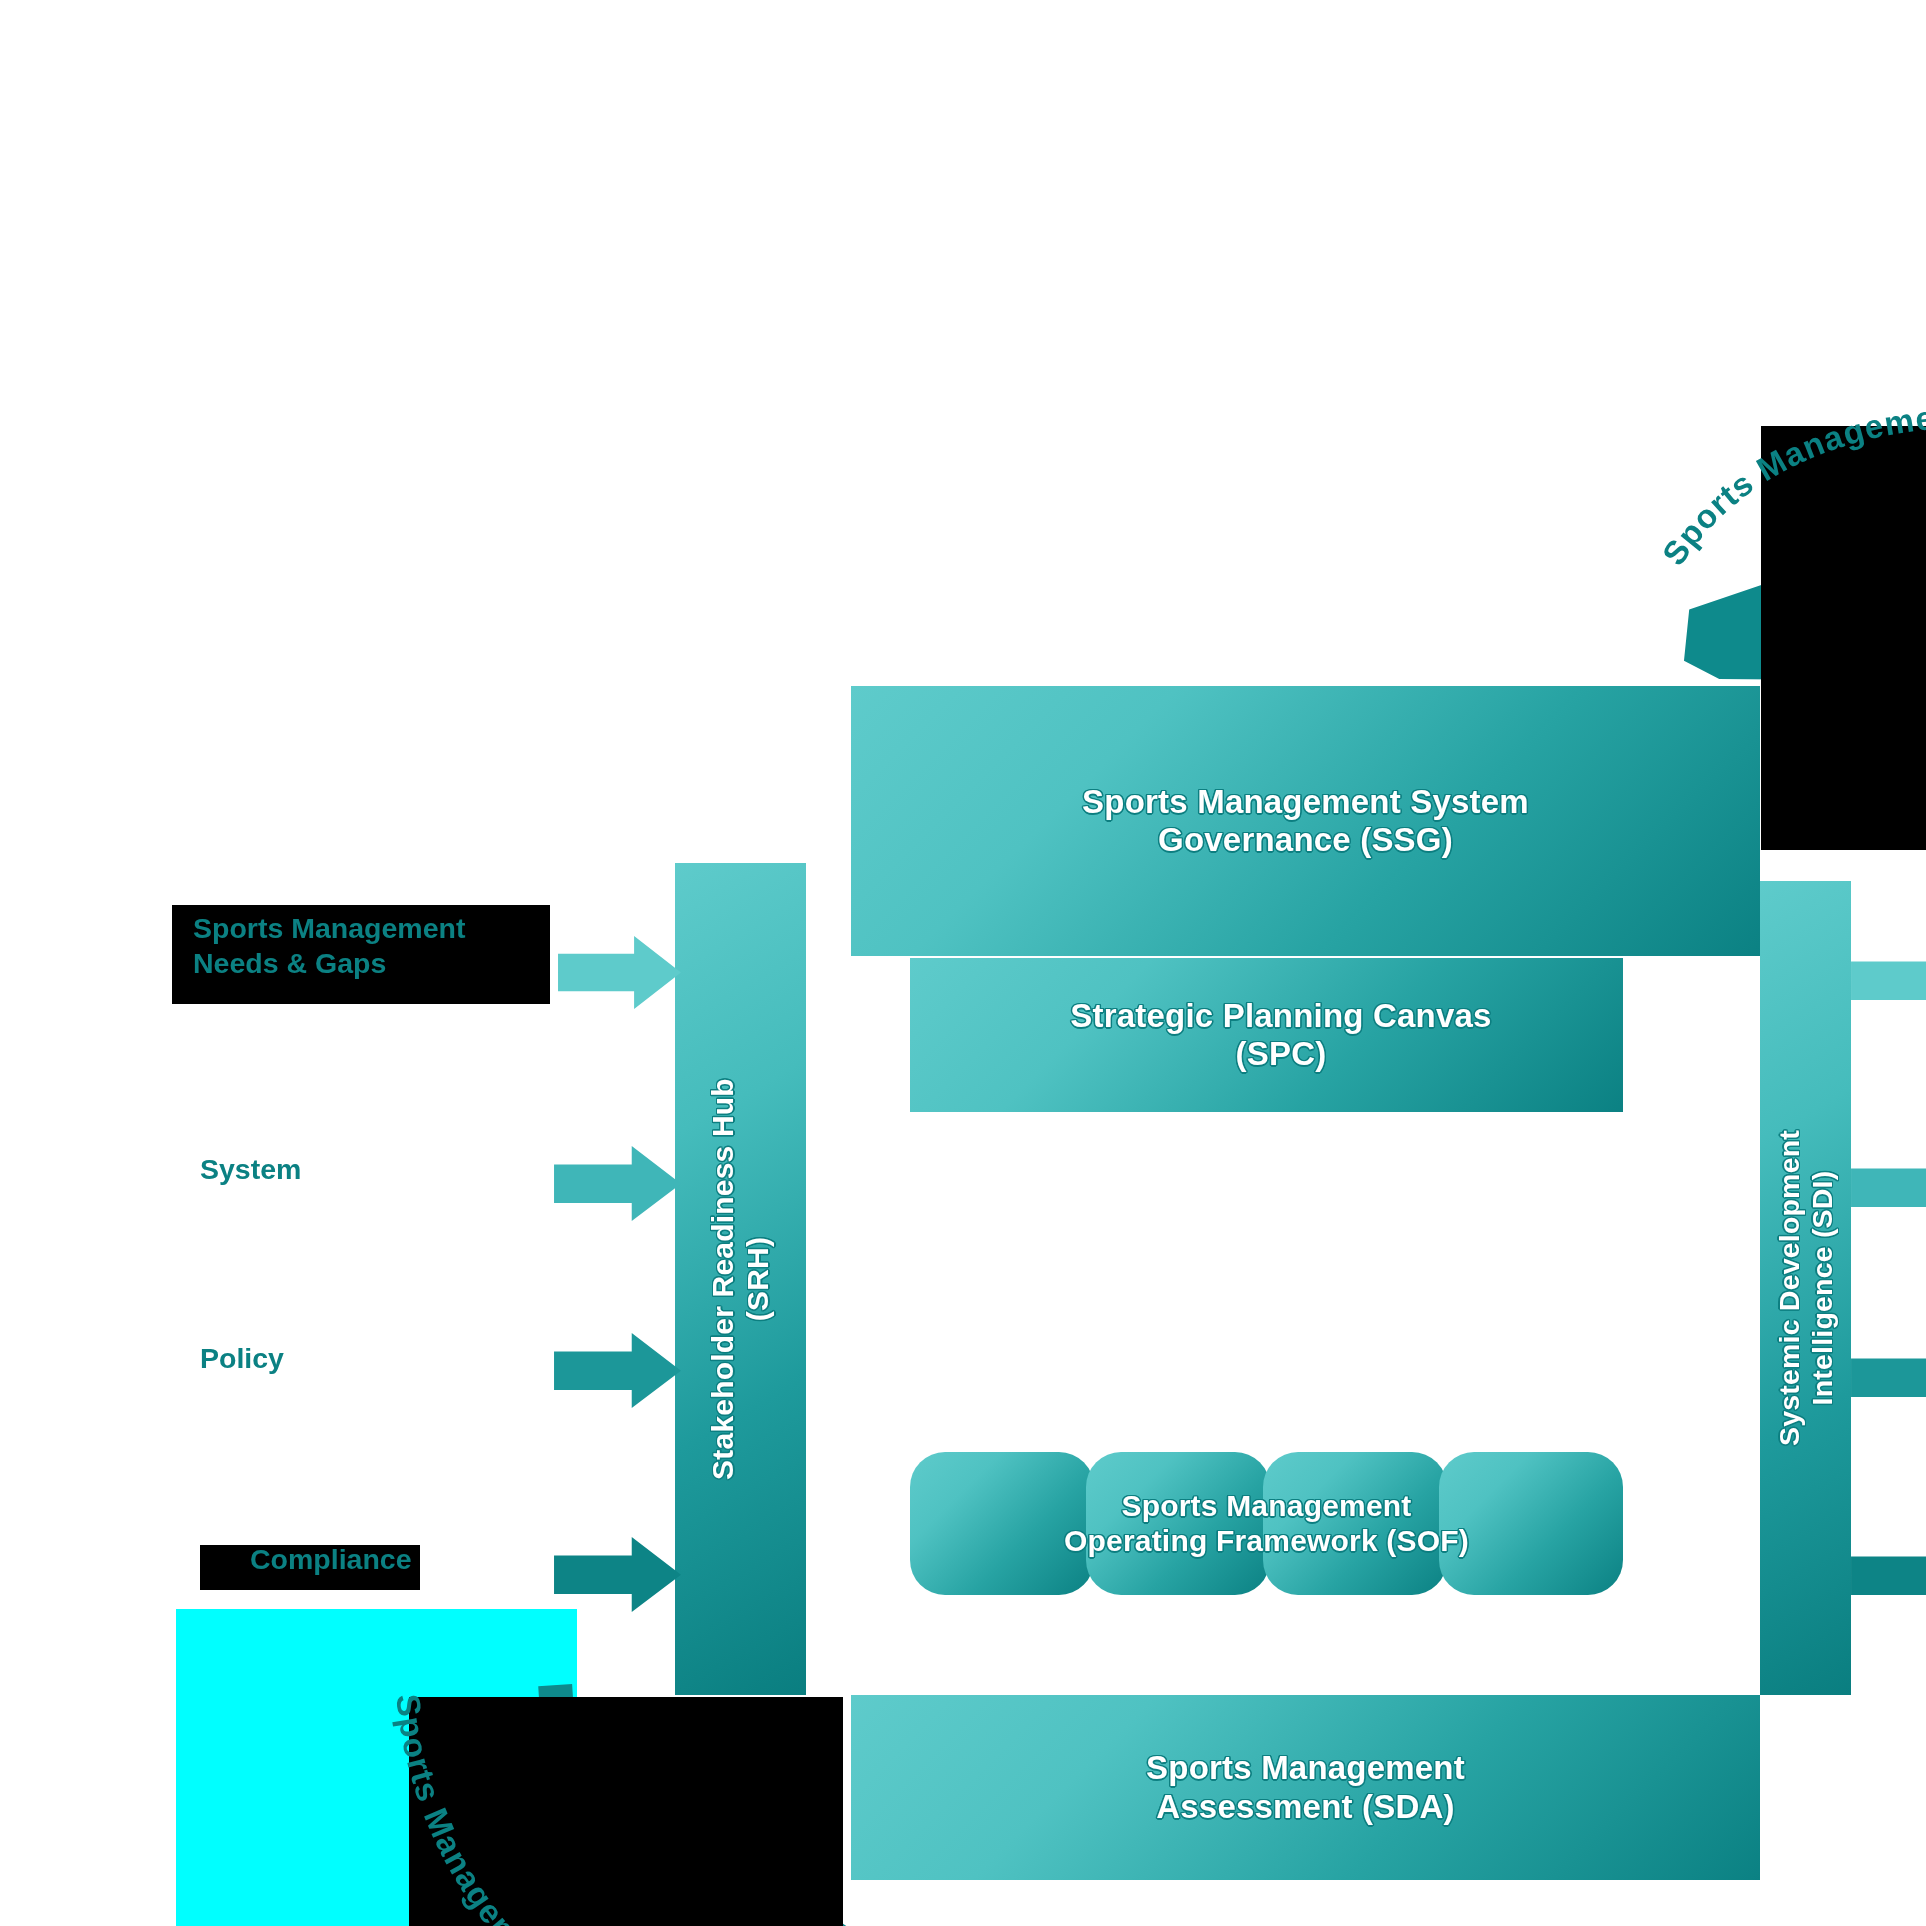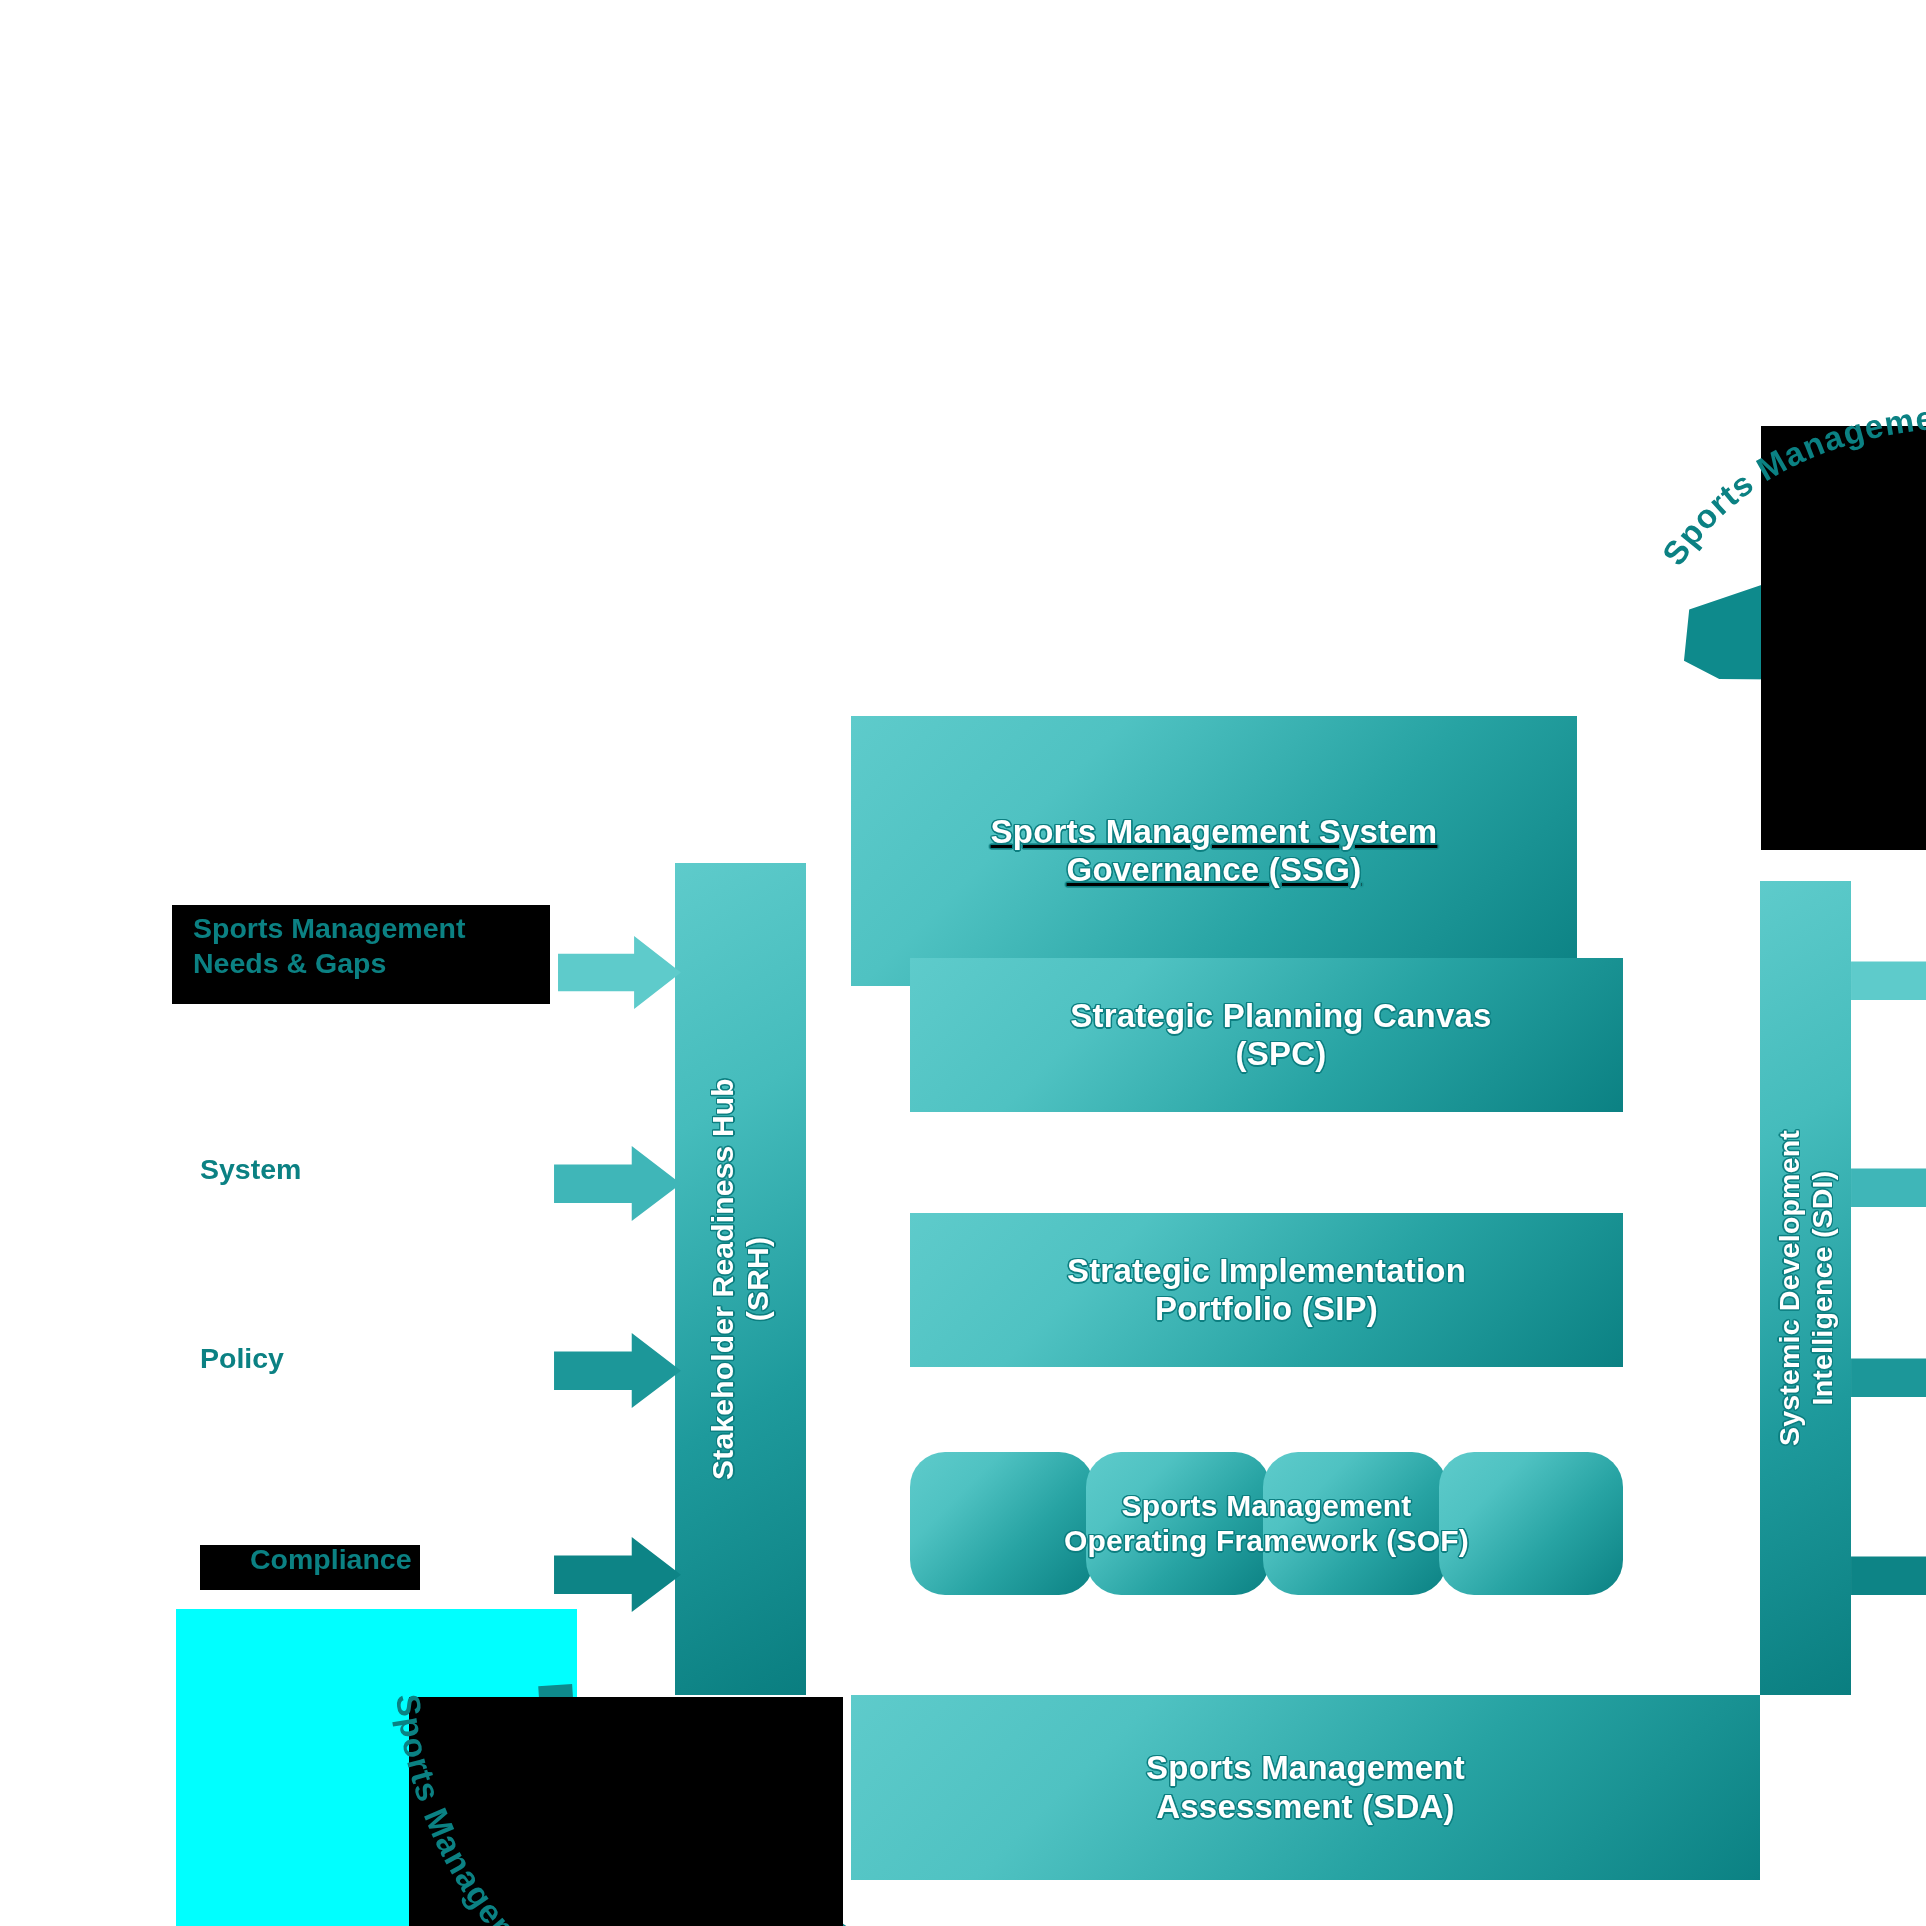--- a/index.html
+++ b/index.html
@@ -96,21 +96,21 @@
     <svg width="655" height="578" viewBox="0 0 1700 1500">
       <defs>
         <path id="arcTop" d="M 150 470 C 330 170 700 30 1230 110 C 1500 160 1620 330 1660 560" fill="none"></path>
       </defs>
       <text font-family="Liberation Sans, sans-serif" font-size="86" font-weight="700" fill="#0B8183" letter-spacing="3">
         <textPath href="#arcTop" startOffset="1%">Sports Management Transformation Intelligence</textPath>
       </text>
     </svg>
   </div>
 
-  <div class="node grad" style="left:851px;top:716px;width:726px;height:270px;text-decoration:underline;">
+  <div class="node grad" style="left:851px;top:686px;width:909px;height:270px;">
     <div class="center-abs">
       <div class="panel-text" style="font-size:33px;">Sports Management System
 Governance (SSG)</div>
     </div>
   </div>
 
   <div class="node grad-v" style="left:675px;top:863px;width:131px;height:832px;">
     <div class="vert panel-text" style="font-size:30px;width:801px;">Stakeholder Readiness Hub
 (SRH)</div>
   </div>
@@ -127,26 +127,20 @@
     </div>
   </div>
 
   <div class="node grad" style="left:910px;top:958px;width:713px;height:154px;padding-left:29px;">
     <div class="center-abs">
       <div class="panel-text" style="font-size:33px;">Strategic Planning Canvas
 (SPC)</div>
     </div>
   </div>
 
-  <div class="node grad" style="left:910px;top:1213px;width:713px;height:154px;">
-    <div class="center-abs">
-      <div class="panel-text" style="font-size:33px;">Strategic Implementation
-Portfolio (SIP)</div>
-    </div>
-  </div>
 
   <div class="node" style="left:910px;top:1452px;width:713px;height:143px;">
     <div class="node grad" style="left:0px;top:0px;width:184px;height:143px;border-radius:35px;"></div>
     <div class="node grad" style="left:176px;top:0px;width:184px;height:143px;border-radius:35px;"></div>
     <div class="node grad" style="left:353px;top:0px;width:184px;height:143px;border-radius:35px;"></div>
     <div class="node grad" style="left:529px;top:0px;width:184px;height:143px;border-radius:35px;"></div>
     <div class="center-abs" style="position:absolute;left:0;top:0;">
       <div class="panel-text" style="font-size:30px;">Sports Management
 Operating Framework (SOF)</div>
     </div>

